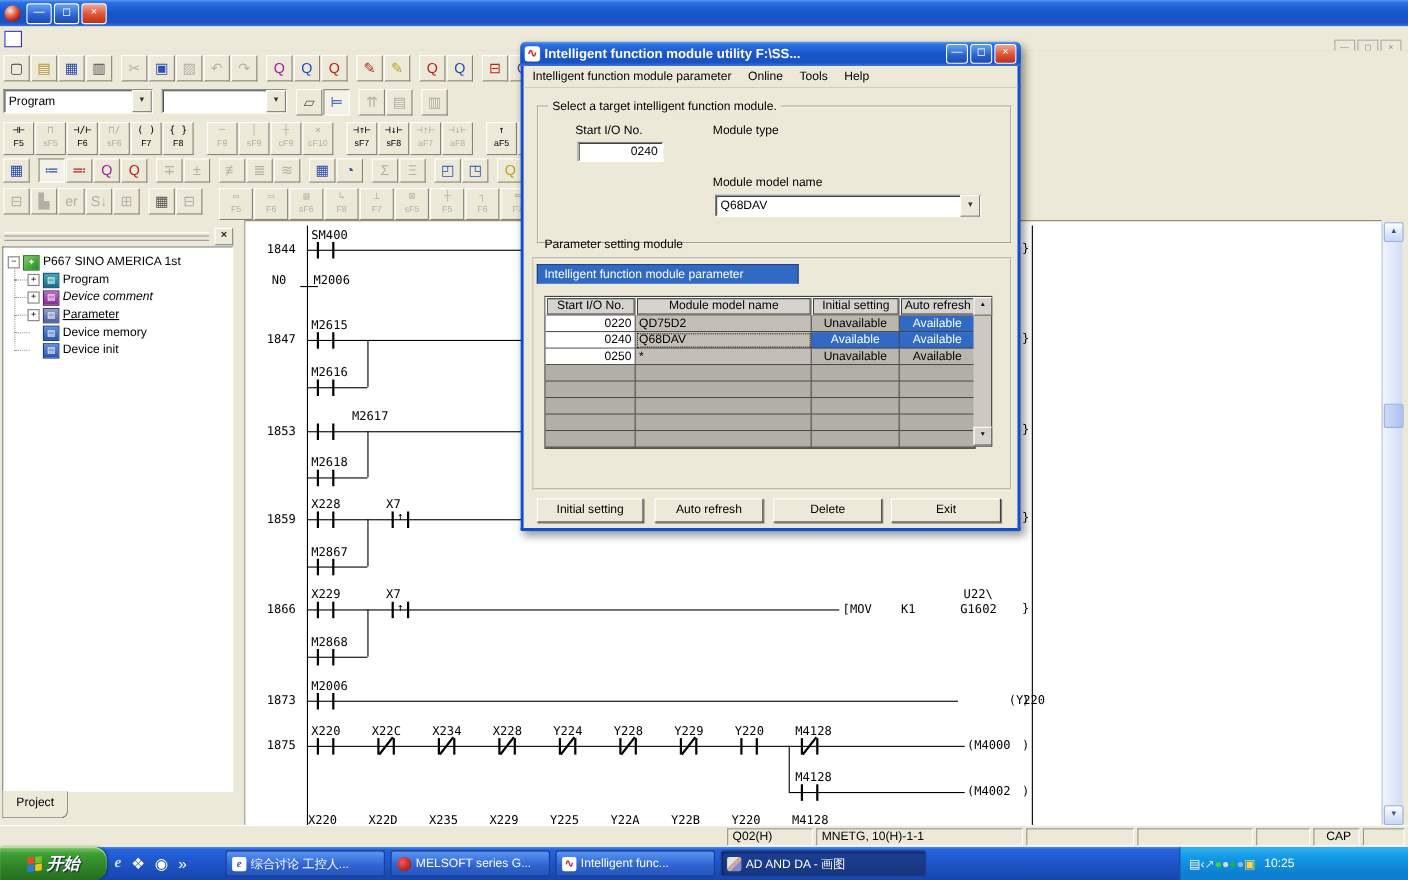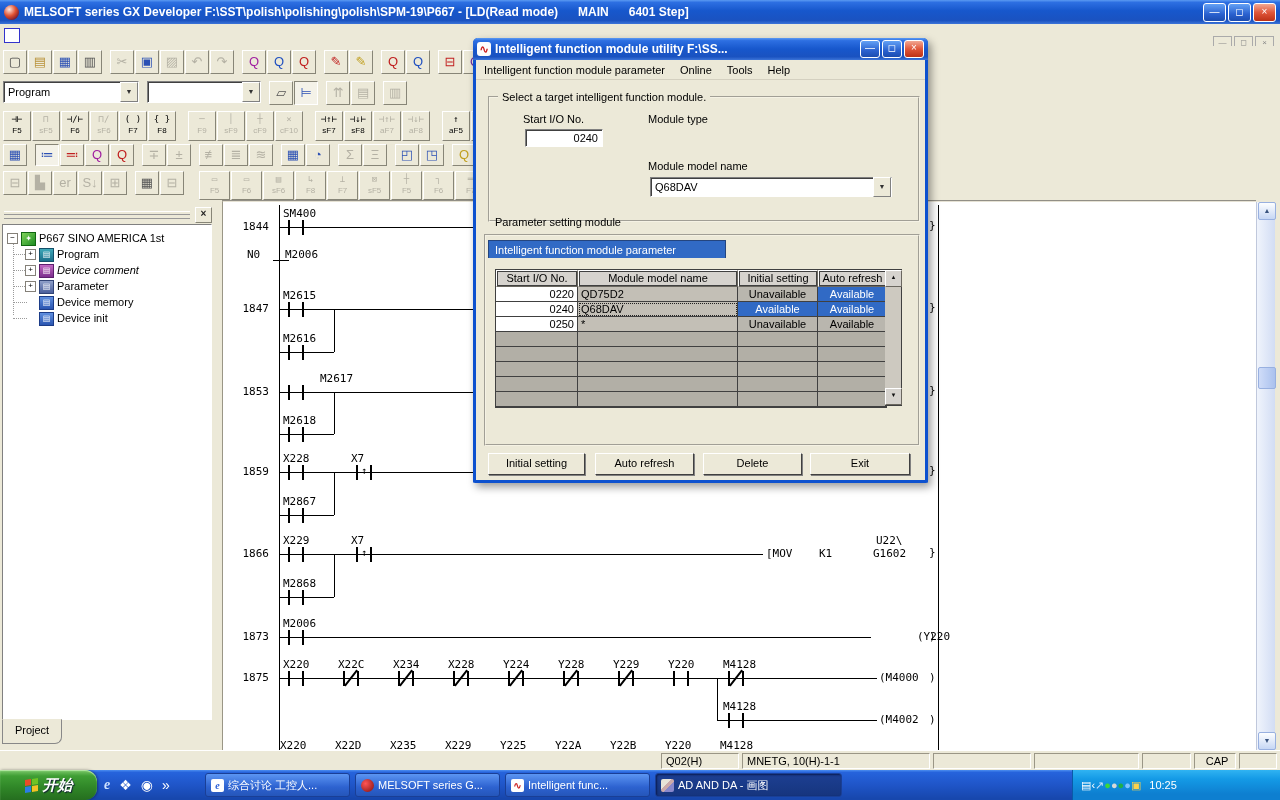--- a/index.html
+++ b/index.html
@@ -187,21 +187,20 @@
   .tricon{color:#fff;font-size:11px;width:13px;text-align:center;}
   #clock{color:#fff;font-size:11px;margin-left:2px;}
 </style>
 </head>
 <body>
 
 <div id="root">
 
   <div id="titlebar">
     <span id="appicon"></span>
-    <span class="title">MELSOFT series GX Developer F:\SST\polish\polishing\polish\SPM-19\P667 - [LD(Read mode)      MAIN      6401 Step]</span>
     <span class="wbtns">
       <span class="xpb">—</span>
       <span class="xpb">◻</span>
       <span class="xpb close">×</span>
     </span>
   </div>
 
   <div id="menubar">
     <span class="mdiicon"></span>
     <span class="mdibtns">
@@ -251,21 +250,21 @@
         <div class="guideh" style="left: 10px; top: 45px; width: 14px;"></div>
         <div class="trow" style="left: 0px; top: 38px; width: 206px;">
           <span class="texp" style="left: 22px;">+</span>
           <span class="ticon ic-comment" style="left: 36px;">▤</span>
           <span class="tlabel" style="left: 54px; font-style: italic;">Device comment</span>
         </div>
         <div class="guideh" style="left: 10px; top: 61px; width: 14px;"></div>
         <div class="trow" style="left: 0px; top: 54px; width: 206px;">
           <span class="texp" style="left: 22px;">+</span>
           <span class="ticon ic-parameter" style="left: 36px;">▤</span>
-          <span class="tlabel" style="left: 54px;">Parameter</span>
+          <span class="tlabel" style="left: 54px; text-decoration: underline;">Parameter</span>
         </div>
         <div class="guideh" style="left: 10px; top: 77px; width: 14px;"></div>
         <div class="trow" style="left: 0px; top: 70px; width: 206px;">
           <span class="ticon ic-memory" style="left: 36px;">▤</span>
           <span class="tlabel" style="left: 54px;">Device memory</span>
         </div>
         <div class="guideh" style="left: 10px; top: 93px; width: 14px;"></div>
         <div class="trow" style="left: 0px; top: 86px; width: 206px;">
           <span class="ticon ic-init" style="left: 36px;">▤</span>
           <span class="tlabel" style="left: 54px;">Device init</span>

